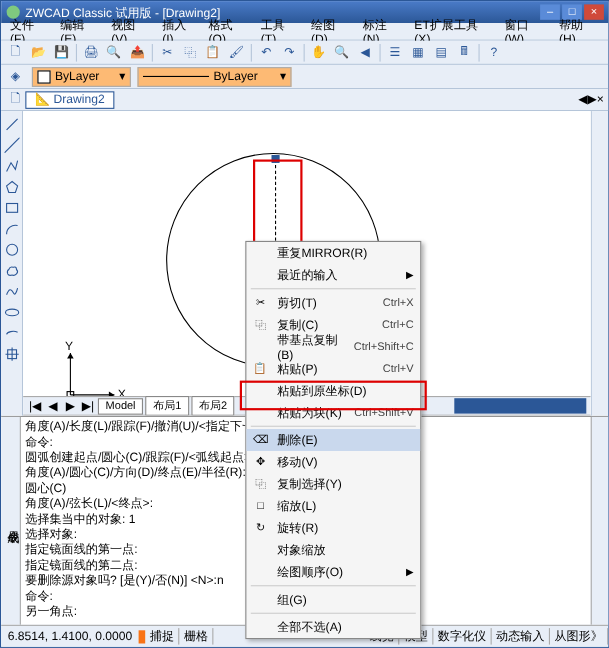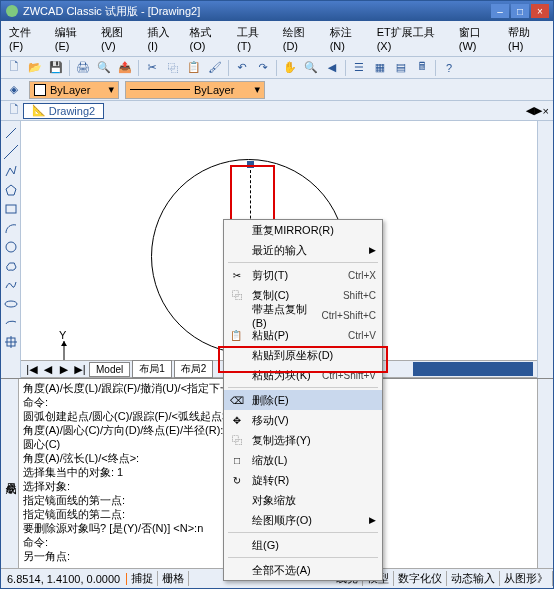--- a/index.html
+++ b/index.html
@@ -3,21 +3,21 @@
 <meta charset="utf-8">
 <style>
 *{box-sizing:border-box;margin:0;padding:0;font-family:"Microsoft YaHei","SimSun",sans-serif;font-size:11px;user-select:none}
 body{width:554px;height:589px;background:#fff;border:1px solid #2b5797;display:flex;flex-direction:column;overflow:hidden}
 .titlebar{height:20px;background:linear-gradient(#4a7bc8,#2b5797);color:#fff;display:flex;align-items:center;padding:0 4px;font-size:11px}
 .titlebar .ico{width:14px;height:14px;margin-right:4px}
 .titlebar .spacer{flex:1}
 .winbtns{display:flex;gap:2px}
 .winbtn{width:18px;height:14px;background:#5a8bd8;color:#fff;display:flex;align-items:center;justify-content:center;font-size:10px;cursor:pointer}
 .winbtn.close{background:#d04a3a}
-.menubar{height:36px;background:#e8eef7;display:flex;align-items:center;padding:0 4px;gap:2px;border-bottom:1px solid #b5c5d9}
+.menubar{height:16px;background:#e8eef7;display:flex;align-items:center;padding:0 4px;gap:2px;border-bottom:1px solid #b5c5d9}
 .menubar span{padding:2px 4px;cursor:pointer}
 .toolbar{height:22px;background:#e8eef7;display:flex;align-items:center;padding:0 4px;gap:3px;border-bottom:1px solid #b5c5d9}
 .tbtn{width:18px;height:18px;display:flex;align-items:center;justify-content:center;cursor:pointer;border-radius:2px;color:#2b5797}
 .sep{width:1px;height:16px;background:#b5c5d9;margin:0 1px}
 .propbar{height:22px;background:#e8eef7;display:flex;align-items:center;padding:0 4px;gap:6px;border-bottom:1px solid #b5c5d9}
 .propbar .field{display:flex;align-items:center;gap:4px;background:#fdba74;border:1px solid #aaa;height:18px;padding:0 4px;min-width:90px}
 .propbar .swatch{width:12px;height:12px;background:#fff;border:1px solid #000}
 .propbar .line{width:60px;height:1px;background:#000}
 .doctab{height:20px;background:#e8eef7;display:flex;align-items:center;padding:0 4px;border-bottom:1px solid #b5c5d9}
 .doctab .tab{display:flex;align-items:center;gap:3px;background:#fff;border:1px solid #2b5797;padding:1px 8px;height:16px;color:#2b5797}
@@ -33,21 +33,21 @@
 .vscroll{width:16px;background:#e8eef7;border-left:1px solid #b5c5d9}
 .ucs{position:absolute;left:38px;top:218px;font-size:10px}
 .layouttabs{display:flex;align-items:center;background:#e8eef7;height:18px;padding:0 4px;gap:2px;border-top:1px solid #aaa;border-bottom:1px solid #aaa}
 .layouttabs .nav{width:14px;text-align:center;cursor:pointer}
 .layouttabs .lt{padding:1px 6px;border:1px solid #888;background:#fff;font-size:10px}
 .layouttabs .lt.active{background:#fff;font-weight:normal}
 .cmdpane{height:190px;background:#fff;border-top:1px solid #888;display:flex;flex-direction:column}
 .cmdscroll{flex:1;overflow:hidden;padding:2px 4px;font-size:11px;line-height:14px;font-family:"SimSun",monospace}
 .cmdline{white-space:pre}
 .statusbar{height:20px;background:#e8eef7;display:flex;align-items:center;border-top:1px solid #aaa;font-size:10px}
-.statusbar .coord{padding:0 6px;border-right:1px solid #f97316}
+.statusbar .coord{padding:0 6px;border-right:6px solid #f97316}
 .statusbar .sitem{padding:0 4px;border-right:1px solid #aaa;cursor:pointer}
 .statusbar .spacer{flex:1}
 .contextmenu{position:absolute;left:223px;top:219px;width:160px;background:#f5f5f5;border:1px solid #888;box-shadow:2px 2px 4px rgba(0,0,0,.3);z-index:50}
 .cmitem{height:20px;display:flex;align-items:center;padding:0 6px 0 28px;position:relative;cursor:pointer}
 .cmitem .ico{position:absolute;left:6px;width:14px;height:14px;display:flex;align-items:center;justify-content:center;font-size:10px}
 .cmitem .arrow{margin-left:auto;font-size:9px}
 .cmitem .hotkey{margin-left:auto;font-size:10px;color:#444}
 .cmsep{height:1px;background:#ccc;margin:2px 4px}
 .cmitem.hl{background:#c9d8ed}
 .redbox2{position:absolute;left:218px;top:346px;width:170px;height:27px;border:2px solid #d00;z-index:60;pointer-events:none}
@@ -288,21 +288,21 @@
     </div>
     <div class="cmsep"></div>
     <div class="cmitem">
       <span class="ico">✂</span>
       <span>剪切(T)</span>
       <span class="hotkey">Ctrl+X</span>
     </div>
     <div class="cmitem">
       <span class="ico">⿻</span>
       <span>复制(C)</span>
-      <span class="hotkey">Shift+C</span>
+      <span class="hotkey">Ctrl+C</span>
     </div>
     <div class="cmitem">
       <span>带基点复制(B)</span>
       <span class="hotkey">Ctrl+Shift+C</span>
     </div>
     <div class="cmitem">
       <span class="ico">📋</span>
       <span>粘贴(P)</span>
       <span class="hotkey">Ctrl+V</span>
     </div>

